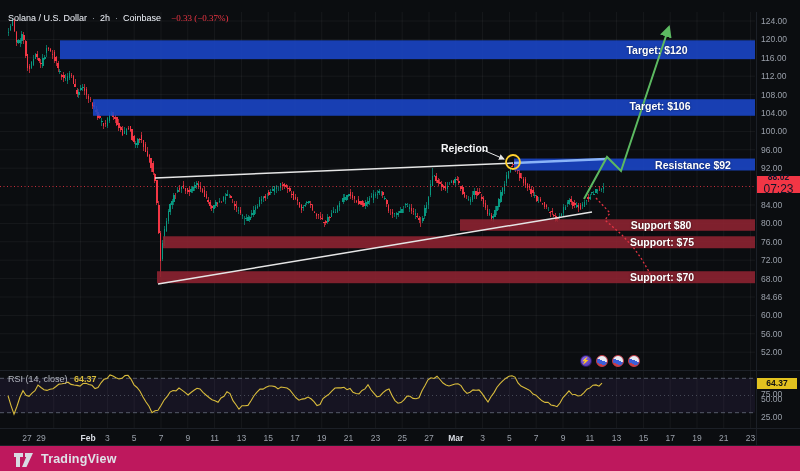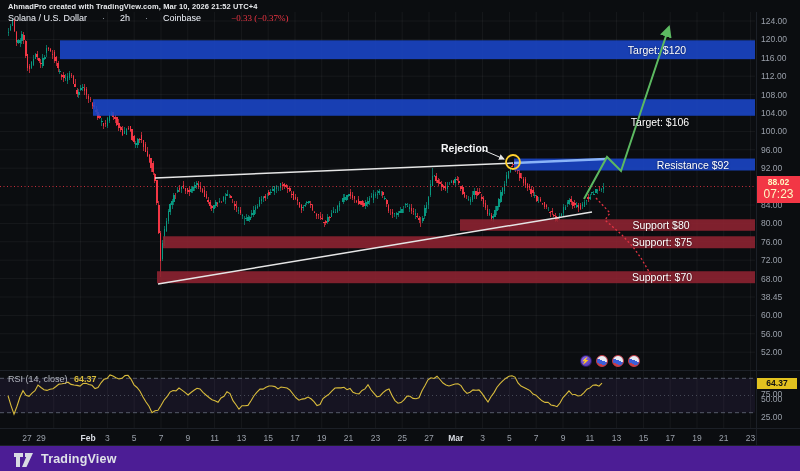--- a/index.html
+++ b/index.html
@@ -1,55 +1,54 @@
 <!DOCTYPE html>
 <html><head>
 <meta charset="utf-8">
 <style>
   html,body{margin:0;padding:0;background:#000;}
   #app{position:relative;width:800px;height:471px;background:#0b0d10;overflow:hidden;
        font-family:"Liberation Sans",sans-serif;-webkit-font-smoothing:antialiased;}
   .abs{position:absolute;}
   #attribution{left:8px;top:2px;font-size:7.5px;font-weight:600;color:#e8eaed;letter-spacing:.1px;z-index:30;}
-  #symbol-row{left:8px;top:13px;font-size:9px;color:#f0f3fa;z-index:30;display:flex;gap:15px;align-items:baseline;white-space:nowrap;}
+  #symbol-row{left:8px;top:13px;font-size:9px;color:#f0f3fa;z-index:30;display:flex;gap:5px;align-items:baseline;white-space:nowrap;}
   #symbol-row .dim{color:#9aa0aa;}
   #symbol-row .neg{color:#f23645;font-family:Liberation Serif, serif;}
   #ohlc{display:flex;gap:5px;}
   #chart{position:absolute;left:0;top:0;z-index:5;}
-  .zone-label{position:absolute;transform:translate(-50%,-50%);color:#fff;font-size:10.5px;font-weight:400;
+  .zone-label{position:absolute;transform:translate(-50%,-50%);color:#fff;font-size:10.5px;font-weight:700;
               white-space:nowrap;z-index:20;text-shadow:0 0 2px rgba(0,0,0,.6);}
   #rejection-label{position:absolute;color:#f5f6f8;font-size:10.5px;font-weight:600;z-index:22;}
   .ptick{position:absolute;left:761px;transform:translateY(-50%);font-size:8.5px;color:#9aa0aa;z-index:10;}
   .ttick{position:absolute;top:433px;transform:translateX(-50%);font-size:8.5px;color:#9aa0aa;z-index:10;}
   .ttick.major{color:#d8dbe3;font-weight:700;}
-  #price-label{left:757px;width:43px;height:27px;background:#f23645;color:#fef9c3;z-index:15;
+  #price-label{left:757px;width:43px;height:17px;background:#f23645;color:#0f172a;z-index:15;
                display:flex;flex-direction:column;align-items:center;justify-content:center;line-height:1.1;}
   #price-label .p{font-size:8.5px;font-weight:700;}
   #price-label .c{font-size:12px;}
   #rsi-title{left:8px;top:374px;font-size:9px;color:#b2b5be;z-index:20;text-align:right;}
   #rsi-title .val{color:#d9bc3c;font-weight:700;margin-left:4px;}
   #rsi-label{left:757px;width:40px;height:11px;background:#e2c21f;color:#111;font-size:8.5px;font-weight:700;
              z-index:15;display:flex;align-items:center;justify-content:center;}
   #event-icons{left:580px;top:355px;z-index:21;display:flex;gap:4px;align-items:center;}
   .evt{width:12px;height:12px;border-radius:50%;box-sizing:border-box;}
   .evt.boost{background:radial-gradient(circle at 35% 35%,#8d6cf0,#4a2e9e);border:1px solid #2c1a66;
              color:#ffd84d;font-size:7px;display:flex;align-items:center;justify-content:center;}
   .evt.flag{border:1.5px solid #c73e4a;background:linear-gradient(200deg,#e8ebf2 45%,#3b5fd9 45% 75%,#c73e4a 75%);}
   #footer{left:0;top:445px;width:800px;height:26px;display:flex;align-items:center;gap:7px;padding-left:14px;
-          box-sizing:border-box;border-top:1px solid #1c2027;background:#4c1d95;z-index:30;}
+          box-sizing:border-box;border-top:1px solid #1c2027;background:#be185d;z-index:30;}
   #footer .brand{color:#dfe2e8;font-size:12.5px;font-weight:700;letter-spacing:.2px;}
   .sep-v{left:756px;top:12px;width:1px;height:433px;background:#1c2027;z-index:8;}
   .sep-h{left:0;width:800px;height:1px;background:#1c2027;z-index:8;}
 </style>
 </head>
 <body>
 
 <div id="app">
 
-  <div id="attribution" class="abs">AhmadPro created with TradingView.com, Mar 10, 2026 21:52 UTC+4</div>
 
   <div id="symbol-row" class="abs">
     <span>Solana / U.S. Dollar</span>
     <span class="dim">·</span>
     <span>2h</span>
     <span class="dim">·</span>
     <span>Coinbase</span>
     <span id="ohlc"></span>
     <span class="neg">−0.33 (−0.37%)</span>
   </div>
@@ -757,21 +756,21 @@
       <polyline points="514,163 606,159" fill="none" stroke="#8ab4f8" stroke-width="2.4"></polyline>
       <polyline points="584,199 607,157 621,171 669,27" fill="none" stroke="#5cb961" stroke-width="2" marker-end="url(#arrG)"></polyline>
       <polyline points="596,198 610,213 605,220 622,235 633,247 641,258 648,270 654,282" fill="none" stroke="#e13342" stroke-width="1.3" stroke-dasharray="2,2.3"></polyline>
       <polyline points="483,150 504,159" fill="none" stroke="#e6e6e6" stroke-width="1" marker-end="url(#arrW)"></polyline>
       <circle cx="513" cy="162" r="7" fill="none" stroke="#ffd02e" stroke-width="1.8"></circle>
       <polyline points="8,395.6 11,405.6 14,414.1 17,406.2 20,397.0 23,390.7 26,395.2 29,396.3 32,393.2 35,390.7 38,385.0 41,387.5 44,389.7 47,390.4 50,389.3 53,388.7 56,386.5 59,384.1 62,383.8 65,383.3 68,382.2 71,384.4 74,385.0 77,385.4 80,386.1 83,383.5 86,383.3 89,384.5 92,385.3 95,388.6 98,387.6 101,382.8 104,379.3 107,378.5 110,374.9 113,376.1 116,377.8 119,379.0 122,378.3 125,375.6 128,375.3 131,379.1 134,384.8 137,387.5 140,391.2 143,397.0 146,402.0 149,406.3 152,412.8 155,410.8 158,410.3 161,405.5 164,400.2 167,396.7 170,392.1 173,390.5 176,390.9 179,388.0 182,390.1 185,392.4 188,395.0 191,392.5 194,390.2 197,388.3 200,388.9 203,392.3 206,395.0 209,397.5 212,399.8 215,400.8 218,402.2 221,398.0 224,396.3 227,391.7 230,393.6 233,400.7 236,404.7 239,409.2 242,405.7 245,405.7 248,405.4 251,400.7 254,395.7 257,392.2 260,389.0 263,389.1 266,387.3 269,386.0 272,386.0 275,386.6 278,388.9 281,387.0 284,387.5 287,388.0 290,390.1 293,394.0 296,397.8 299,400.2 302,399.1 305,398.6 308,397.1 311,398.8 314,401.7 317,405.6 320,404.6 323,398.5 326,396.3 329,394.1 332,390.8 335,388.0 338,387.7 341,387.9 344,387.3 347,389.7 350,388.5 353,392.3 356,393.5 359,393.9 362,390.4 365,388.9 368,384.8 371,389.8 374,393.4 377,396.9 380,395.9 383,392.6 386,390.2 389,388.9 392,395.4 395,400.6 398,403.2 401,402.6 404,399.9 407,396.1 410,396.3 413,398.4 416,398.7 419,397.8 422,390.8 425,385.6 428,379.8 431,377.8 434,378.5 437,376.2 440,379.5 443,383.0 446,384.9 449,385.9 452,384.9 455,384.0 458,383.8 461,385.6 464,390.5 467,393.4 470,392.2 473,389.9 476,390.2 479,389.9 482,393.4 485,397.9 488,402.1 491,396.8 494,392.6 497,387.2 500,383.7 503,380.7 506,378.2 509,376.3 512,375.8 515,377.1 518,382.9 521,386.1 524,387.4 527,389.1 530,390.6 533,394.1 536,395.2 539,398.2 542,400.8 545,402.4 548,402.2 551,405.0 554,405.6 557,406.7 560,403.0 563,397.5 566,394.4 569,390.9 572,394.3 575,394.5 578,396.0 581,395.5 584,392.6 587,389.2 590,387.9 593,385.2 596,384.9 599,386.2 602,383.1" fill="none" stroke="#d9bc3c" stroke-width="1.1"></polyline>
     </svg>
 
   <div id="zone-labels">
       <div class="zone-label" style="left: 657px; top: 49.75px;">Target: $120</div>
-      <div class="zone-label" style="left: 660px; top: 122px;">Target: $106</div>
+      <div class="zone-label" style="left: 660px; top: 106px;">Target: $106</div>
       <div class="zone-label" style="left: 693px; top: 164.52px;">Resistance $92</div>
       <div class="zone-label" style="left: 661px; top: 225.01px;">Support $80</div>
       <div class="zone-label" style="left: 662px; top: 242.26px;">Support: $75</div>
       <div class="zone-label" style="left: 662px; top: 277.22px;">Support: $70</div>
     </div>
   <div id="rejection-label" style="left: 441px; top: 142px;">Rejection</div>
 
   <div id="price-axis">
       <div class="ptick" style="top: 21px;">124.00</div>
       <div class="ptick" style="top: 39.4px;">120.00</div>
@@ -780,21 +779,21 @@
       <div class="ptick" style="top: 94.6px;">108.00</div>
       <div class="ptick" style="top: 113px;">104.00</div>
       <div class="ptick" style="top: 131.4px;">100.00</div>
       <div class="ptick" style="top: 149.8px;">96.00</div>
       <div class="ptick" style="top: 168.2px;">92.00</div>
       <div class="ptick" style="top: 205px;">84.00</div>
       <div class="ptick" style="top: 223.4px; text-align: center;">80.00</div>
       <div class="ptick" style="top: 241.8px;">76.00</div>
       <div class="ptick" style="top: 260.2px;">72.00</div>
       <div class="ptick" style="top: 278.6px;">68.00</div>
-      <div class="ptick" style="top: 297px;">38.45</div>
+      <div class="ptick" style="top: 297px;">84.66</div>
       <div class="ptick" style="top: 315.4px;">60.00</div>
       <div class="ptick" style="top: 333.8px;">56.00</div>
       <div class="ptick" style="top: 352.2px;">52.00</div>
     </div>
   <div id="time-axis">
       <div class="ttick" style="left: 27px;">27</div>
       <div class="ttick" style="left: 41px;">29</div>
       <div class="ttick major" style="left: 80.6px; padding-left: 15px;">Feb</div>
       <div class="ttick" style="left: 107.4px;">3</div>
       <div class="ttick" style="left: 134.2px;">5</div>

